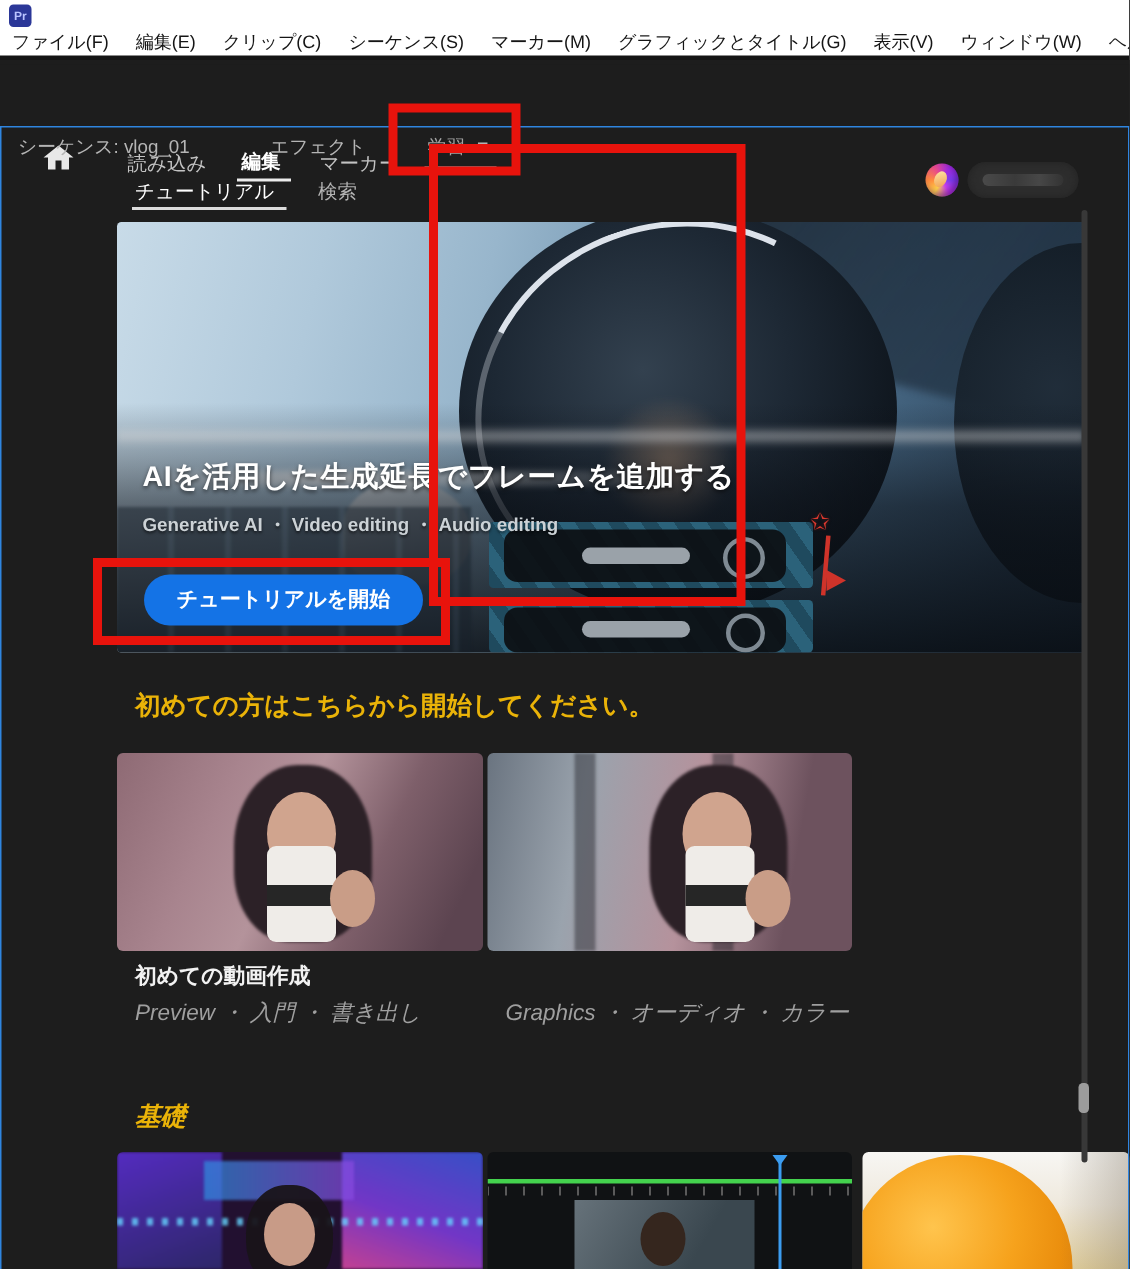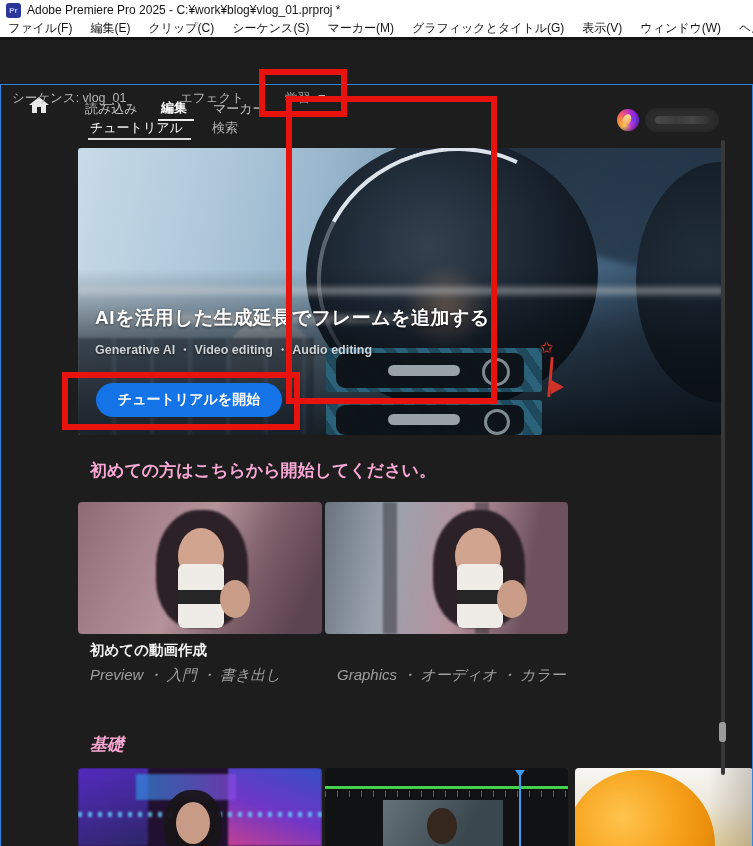--- a/index.html
+++ b/index.html
@@ -85,21 +85,21 @@
   .ph-line{left:9px;top:13px;width:3px;height:40px;background:#cf332a;transform:rotate(5deg);}
   .ph-arrow{left:11px;top:36px;width:0;height:0;border-top:7px solid transparent;border-bottom:7px solid transparent;border-left:13px solid #cf332a;}
 
   .hero-title{left:17px;top:157px;font-size:19px;font-weight:700;color:#ffffff;letter-spacing:.5px;
         text-shadow:0 1px 3px rgba(0,0,0,.6);white-space:nowrap;}
   .hero-sub{left:17px;top:194px;font-size:12.5px;font-weight:700;color:#ccd2d6;text-shadow:0 1px 2px rgba(0,0,0,.6);}
   .hero-cta{left:18px;top:235px;width:186px;height:34px;border-radius:17px;background:#1473e6;border:none;
         color:#ffffff;font-size:14px;font-weight:700;font-family:inherit;display:flex;align-items:center;justify-content:center;cursor:pointer;}
 
   
-  .sec-heading{font-size:17px;font-weight:700;color:#f9a8d4;white-space:nowrap;}
+  .sec-heading{font-size:17px;font-weight:700;color:#eab308;white-space:nowrap;}
   .card-img{border-radius:4px;overflow:hidden;}
   .card-title{font-size:14.5px;font-weight:700;color:#f2f2f2;white-space:nowrap;}
   .card-tags{font-size:15px;color:#9f9f9f;white-space:nowrap;font-style:italic;}
 
   .card-art1{background:linear-gradient(115deg,#8e6a74 0%,#a8848e 28%,#b4939b 46%,#7e5f6a 68%,#5c4450 90%);}
   .card-art2{background:linear-gradient(100deg,#6a7480 0%,#9aa3ad 26%,#b5929c 55%,#6d525e 82%);}
   .c-frame{top:0;bottom:0;width:14px;background:rgba(30,30,38,.45);filter:blur(1px);}
   .c-hair{top:8px;width:92px;height:118px;border-radius:46% 46% 40% 40%;background:#2c2127;filter:blur(1px);}
   .c-face{top:26px;width:46px;height:56px;border-radius:50%;background:#d0a48e;}
   .c-cup{top:62px;width:46px;height:64px;border-radius:6px;background:#efece8;}
@@ -134,21 +134,20 @@
   .anno2{left:286px;top:96px;width:211px;height:308px;}
   .anno3{left:62px;top:372px;width:238px;height:58px;}
 </style>
 </head>
 <body>
 
 <div id="app">
 
   <div id="titlebar" class="abs">
     <div class="abs pr-icon">Pr</div>
-    <div class="abs title-text">Adobe Premiere Pro 2025 - C:¥work¥blog¥vlog_01.prproj *</div>
   </div>
 
   <div id="menubar" class="abs">
     <span>ファイル(F)</span>
     <span>編集(E)</span>
     <span>クリップ(C)</span>
     <span>シーケンス(S)</span>
     <span>マーカー(M)</span>
     <span>グラフィックとタイトル(G)</span>
     <span>表示(V)</span>

